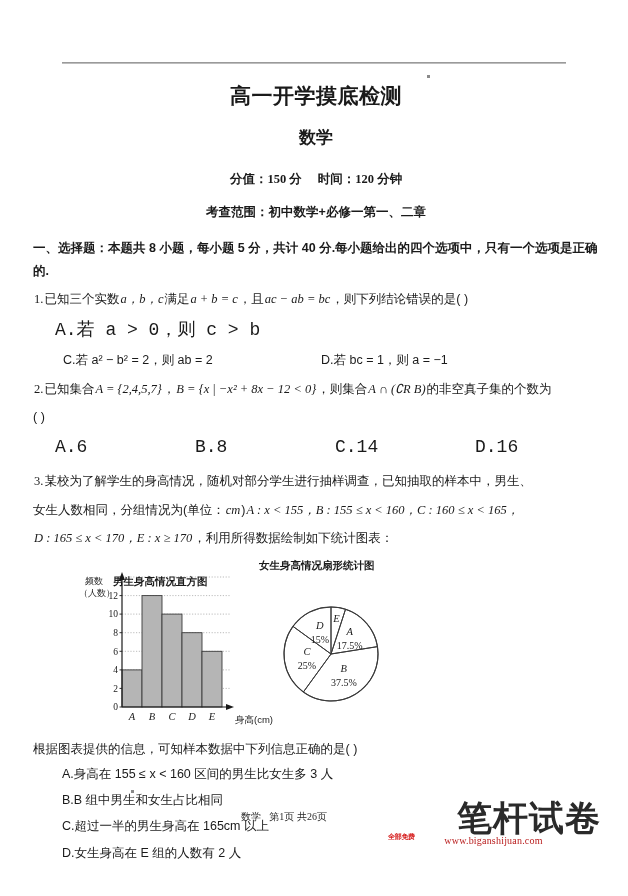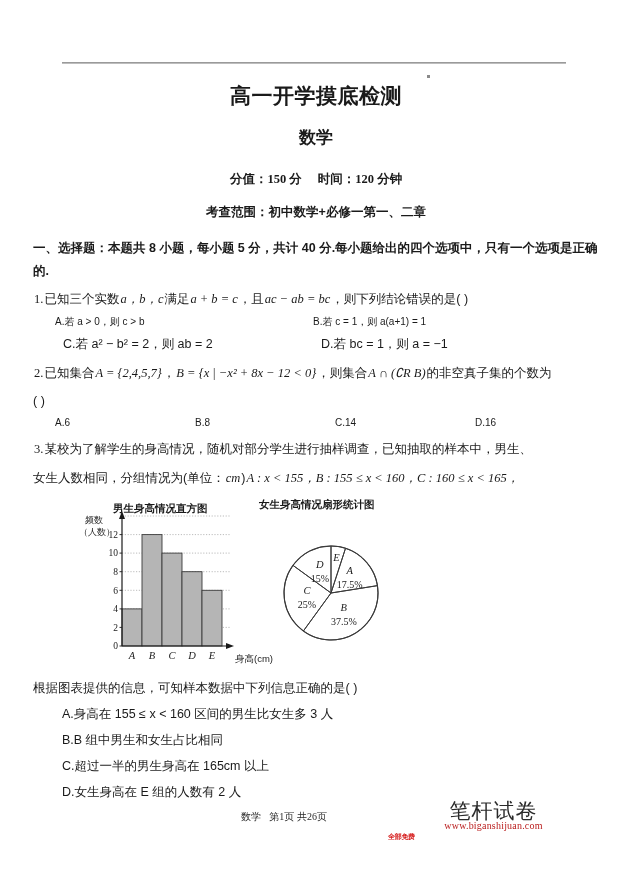--- a/index.html
+++ b/index.html
@@ -81,43 +81,43 @@
     font-size: 12.5px;
     padding: 0 1px;
   }
   .mn {
     font-family: "Liberation Serif", "DejaVu Serif", serif;
     font-style: normal;
     font-size: 12.5px;
     padding: 0 1px;
   }
   .opts {
-    font-family: Liberation Sans, sans-serif;
-    font-size: 10px;
+    font-family: Liberation Mono, monospace;
+    font-size: 18px;
     line-height: 2.0;
     margin-left: 22px;
     display: flex;
   }
   .opts .col { flex: 0 0 auto; }
   .opt-row2 { margin-left: 30px; display: flex; font-size: 12.5px; line-height: 2.0;
               font-family: "Liberation Sans", "DejaVu Sans", sans-serif; }
   .olist { margin-left: 29px; }
   .olist .oi { font-family: "Liberation Sans","DejaVu Sans",sans-serif;
                font-size: 12.5px; line-height: 2.1; }
 
   
   .figure { position: relative; width: 360px; height: 172px; margin: 8px 0 4px 42px; }
   .fig-title {
     position: absolute;
     font-family: "Liberation Sans", "DejaVu Sans", sans-serif;
     font-size: 10.5px;
     font-weight: 600;
     white-space: nowrap;
   }
-  .fig-title.left { left: 38px; top: 4px; }
+  .fig-title.left { left: 38px; top: 16px; }
   .fig-title.right { left: 184px; top: 0px; }
 
   
   .footer {
     position: absolute;
     left: 0; top: 806px; width: 628px;
     text-align: center;
   }
   .footer-text {
     font-family: "Liberation Sans", "DejaVu Sans", sans-serif;
@@ -127,26 +127,26 @@
     margin-left: -60px;
   }
   .footer-text .fnum { font-family: "Liberation Serif", serif; }
   .watermark {
     position: absolute;
     left: 386px; top: 800px;
     width: 215px;
   }
   .wm-cn {
     font-family: "Liberation Sans", "DejaVu Sans", sans-serif;
-    font-weight: normal;
-    font-size: 21px;
+    font-weight: bold;
+    font-size: 35px;
     color: #2a2a2a;
     letter-spacing: 1px;
     line-height: 1.05;
-    text-align: center;
+    text-align: right;
   }
   .wm-free {
     position: absolute;
     left: 2px; top: 32px;
     font-family: "Liberation Sans", "DejaVu Sans", sans-serif;
     font-size: 7px;
     font-weight: bold;
     color: #d62020;
     letter-spacing: -0.3px;
   }
@@ -184,21 +184,20 @@
       <span>考查范围：</span><span>初中数学+必修一第一、二章</span>
     </div>
 
     <div class="sec-head">一、选择题：本题共 8 小题，每小题 5 分，共计 40 分.每小题给出的四个选项中，只有一个选项是正确的.</div>
 
     <div class="q">
       <span class="mn">1.</span><span class="t">已知三个实数</span><span class="mi">a，b，c</span><span class="t">满足</span><span class="mi">a + b = c</span><span class="t">，且</span><span class="mi">ac − ab = bc</span><span class="t">，则下列结论错误的是(   )</span>
     </div>
     <div class="opts">
       <span class="col" style="width:258px"><span>A.</span><span>若 a &gt; 0，则 c &gt; b</span></span>
-      <span class="col"><span>B.</span><span>若 c = 1，则 a(a+1) = 1</span></span>
     </div>
     <div class="opt-row2">
       <span class="col" style="width:258px"><span>C.</span><span>若 a² − b² = 2，则 ab = 2</span></span>
       <span class="col"><span>D.</span><span>若 bc = 1，则 a = −1</span></span>
     </div>
 
     <div class="q">
       <span class="mn">2.</span><span class="t">已知集合</span><span class="mi">A = {2,4,5,7}</span><span class="t">，</span><span class="mi">B = {x | −x² + 8x − 12 &lt; 0}</span><span class="t">，则集合</span><span class="mi">A ∩ (∁R B)</span><span class="t">的非空真子集的个数为</span>
     </div>
     <div class="q">(   )</div>
@@ -207,20 +206,23 @@
       <span class="col" style="width:140px"><span>B.</span><span>8</span></span>
       <span class="col" style="width:140px"><span>C.</span><span>14</span></span>
       <span class="col"><span>D.</span><span>16</span></span>
     </div>
 
     <div class="q">
       <span class="mn">3.</span><span class="t">某校为了解学生的身高情况，随机对部分学生进行抽样调查，已知抽取的样本中，男生、</span>
     </div>
     <div class="q">
       <span class="t">女生人数相同，分组情况为(单位：</span><span class="mi">cm</span><span class="t">)</span><span class="mi">A : x &lt; 155，B : 155 ≤ x &lt; 160，C : 160 ≤ x &lt; 165，</span>
+    </div>
+    <div class="q">
+      <span class="mi">D : 165 ≤ x &lt; 170，E : x ≥ 170</span><span class="t">，利用所得数据绘制如下统计图表：</span>
     </div>
 
     <div class="figure">
       <div class="fig-title left">男生身高情况直方图</div>
       <div class="fig-title right">女生身高情况扇形统计图</div>
 
       <svg width="360" height="172" viewBox="0 0 360 172">
 
         <g transform="translate(0,0)">
 

